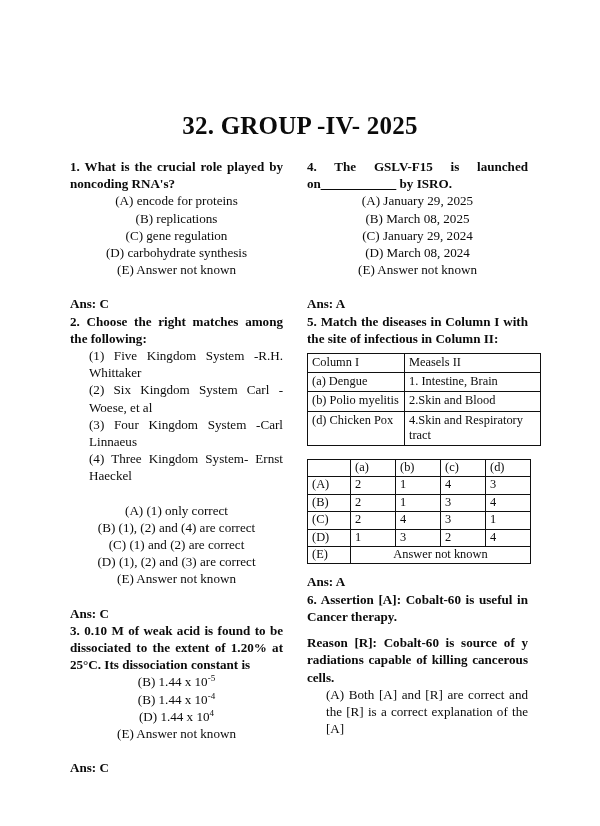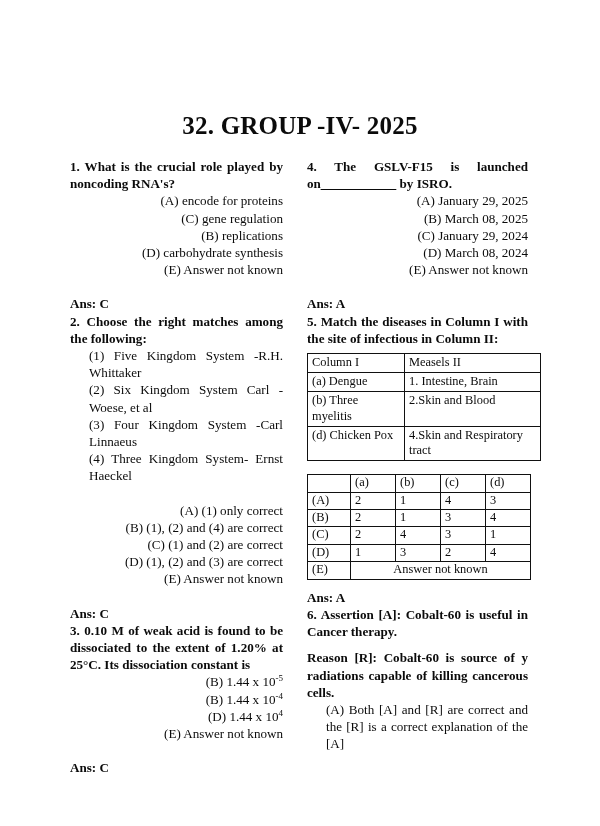--- a/index.html
+++ b/index.html
@@ -52,21 +52,21 @@
     font-weight: bold;
     font-size: 13.1px;
     line-height: 17.2px;
     text-align: justify;
     text-align-last: left;
     margin: 0 0 0 0;
   }
   .opt {
     font-size: 13.1px;
     line-height: 17.2px;
-    text-align: right;
+    text-align: center;
     white-space: nowrap;
   }
   .opt.wrap { white-space: normal; text-align: justify; text-align-last: left; margin-left: 19px; }
   .ans {
     font-weight: bold;
     font-size: 13.1px;
     line-height: 17.2px;
   }
   .gap { height: 17px; }
   .gap-sm { height: 9px; }
@@ -115,22 +115,22 @@
 
   <div class="doc-title">32. GROUP -IV- 2025</div>
 
   <div class="columns">
 
     <div class="col left">
 
       <div>
         <div class="q-stem">1. What is the crucial role played by noncoding RNA's?</div>
         <div class="opt">(A) encode for proteins</div>
+        <div class="opt">(B) replications</div>
         <div class="opt">(C) gene regulation</div>
-        <div class="opt">(B) replications</div>
         <div class="opt">(D) carbohydrate synthesis</div>
         <div class="opt">(E) Answer not known</div>
         <div class="gap"></div>
         <div class="ans">Ans: C</div>
       </div>
 
       <div>
         <div class="q-stem">2. Choose the right matches among the following:</div>
         <div class="opt wrap">(1) Five Kingdom System -R.H. Whittaker</div>
         <div class="opt wrap">(2) Six Kingdom System Carl -Woese, et al</div>
@@ -178,21 +178,21 @@
           <tbody>
             <tr>
               <td class="c1">Column I</td>
               <td class="c2">Measels II</td>
             </tr>
             <tr>
               <td class="c1">(a) Dengue</td>
               <td class="c2">1. Intestine, Brain</td>
             </tr>
             <tr>
-              <td class="c1">(b) Three myelitis</td>
+              <td class="c1">(b) Polio myelitis</td>
               <td class="c2">2.Skin and Blood</td>
             </tr>
             <tr>
               <td class="c1">(d) Chicken Pox</td>
               <td class="c2">4.Skin and Respiratory tract</td>
             </tr>
           </tbody>
         </table>
 
         <table class="grid">

